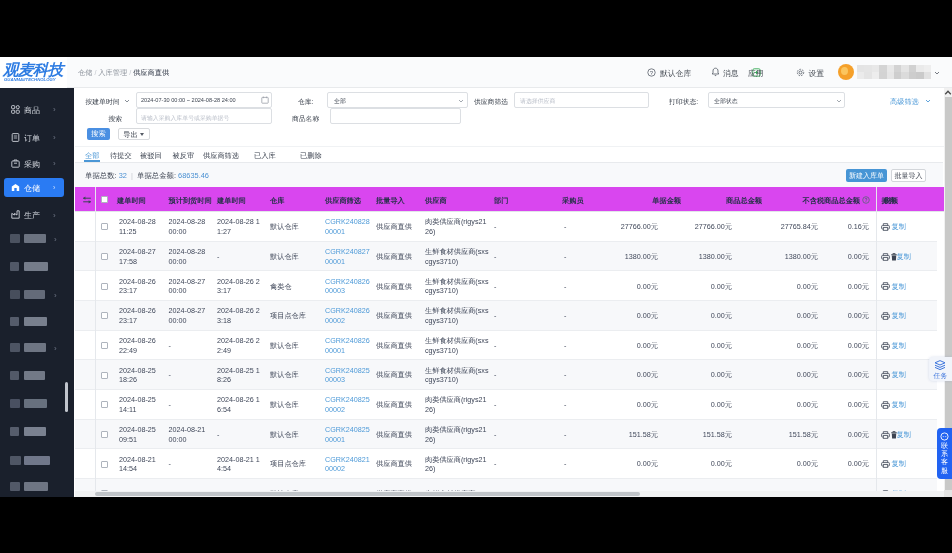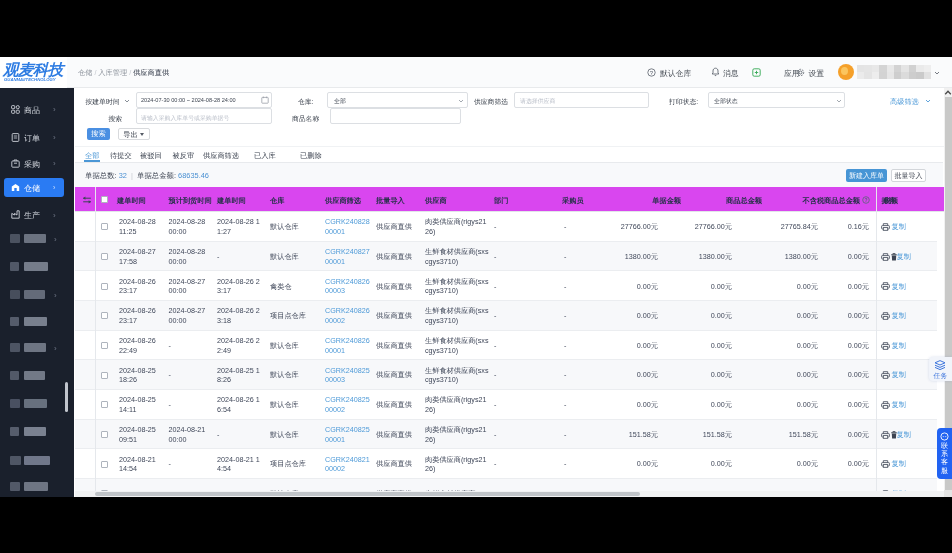--- a/index.html
+++ b/index.html
@@ -26,21 +26,21 @@
 <div style="position:absolute;left:660px;top:67.5px;font-size:7.8px;color:#4a5058">默认仓库</div>
 <svg style="position:absolute;left:711px;top:67px" width="9" height="10" viewBox="0 0 9 10">
       <path d="M4.5 1.2 C2.9 1.2 2 2.4 2 4 V5.9 L1.2 7 H7.8 L7 5.9 V4 C7 2.4 6.1 1.2 4.5 1.2 Z" fill="none" stroke="#4e5560" stroke-width="0.8"></path>
       <path d="M3.6 8 a1 1 0 0 0 1.8 0" fill="none" stroke="#4e5560" stroke-width="0.8"></path>
     </svg>
 <div style="position:absolute;left:723px;top:67.5px;font-size:7.8px;color:#4a5058">消息</div>
 <svg style="position:absolute;left:752px;top:67.5px" width="9" height="9" viewBox="0 0 9 9">
       <rect x="0.8" y="0.8" width="7.4" height="7.4" rx="1.4" fill="none" stroke="#33a852" stroke-width="0.9"></rect>
       <path d="M4.5 2.8 V6.2 M2.8 4.5 H6.2" stroke="#33a852" stroke-width="0.9"></path>
     </svg>
-<div style="position:absolute;left:784px;top:67.5px;font-size:7.8px;color:#4a5058">应用</div>
+<div style="position:absolute;left:748px;top:67.5px;font-size:7.8px;color:#4a5058">应用</div>
 <svg style="position:absolute;left:796px;top:67.5px" width="9" height="9" viewBox="0 0 9 9">
       <circle cx="4.5" cy="4.5" r="1.5" fill="none" stroke="#4e5560" stroke-width="0.8"></circle>
       <circle cx="4.5" cy="4.5" r="3.2" fill="none" stroke="#4e5560" stroke-width="0.8" stroke-dasharray="1.6 1.1"></circle>
     </svg>
 <div style="position:absolute;left:808.5px;top:67.5px;font-size:7.8px;color:#4a5058">设置</div>
 <div style="position:absolute;left:838px;top:64px;width:16px;height:16px;border-radius:50%;background:#f5a02a"></div>
 <div style="position:absolute;left:841px;top:67px;width:7px;height:8px;border-radius:50%;background:#fbc55e"></div>
 <div style="position:absolute;left:857.0px;top:65px;width:7.4px;height:7px;background:rgb(228,228,228)"></div>
 <div style="position:absolute;left:857.0px;top:72px;width:7.4px;height:7px;background:rgb(235,235,235)"></div>
 <div style="position:absolute;left:864.4px;top:65px;width:7.4px;height:7px;background:rgb(229,229,229)"></div>

